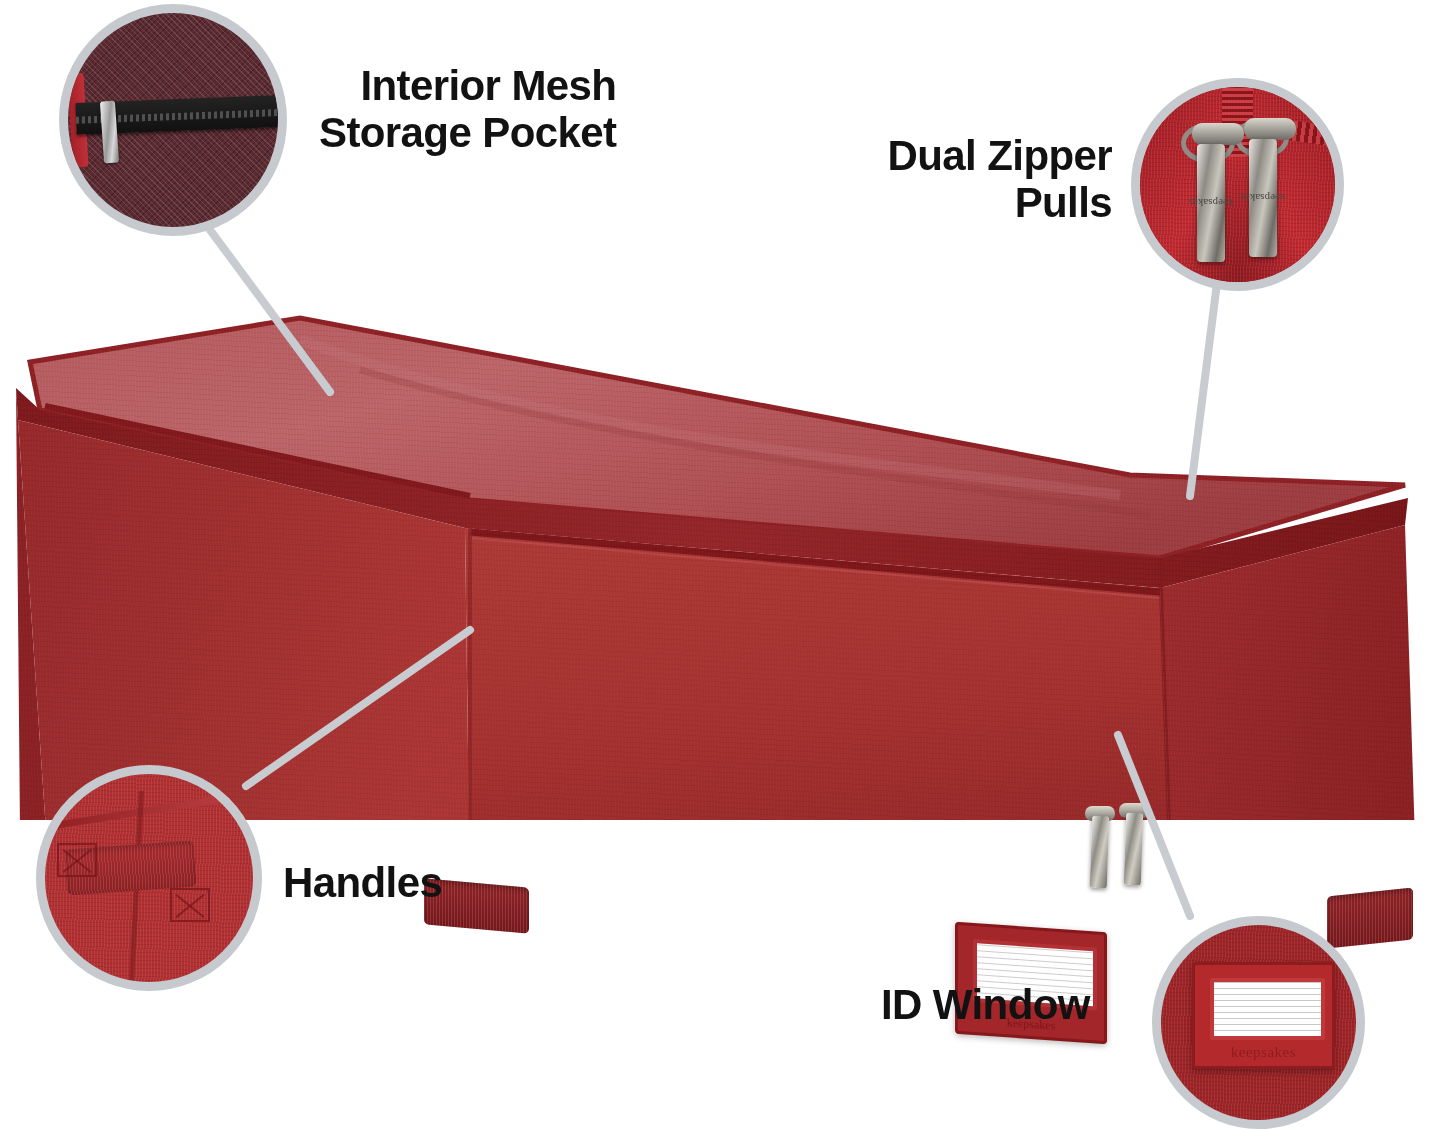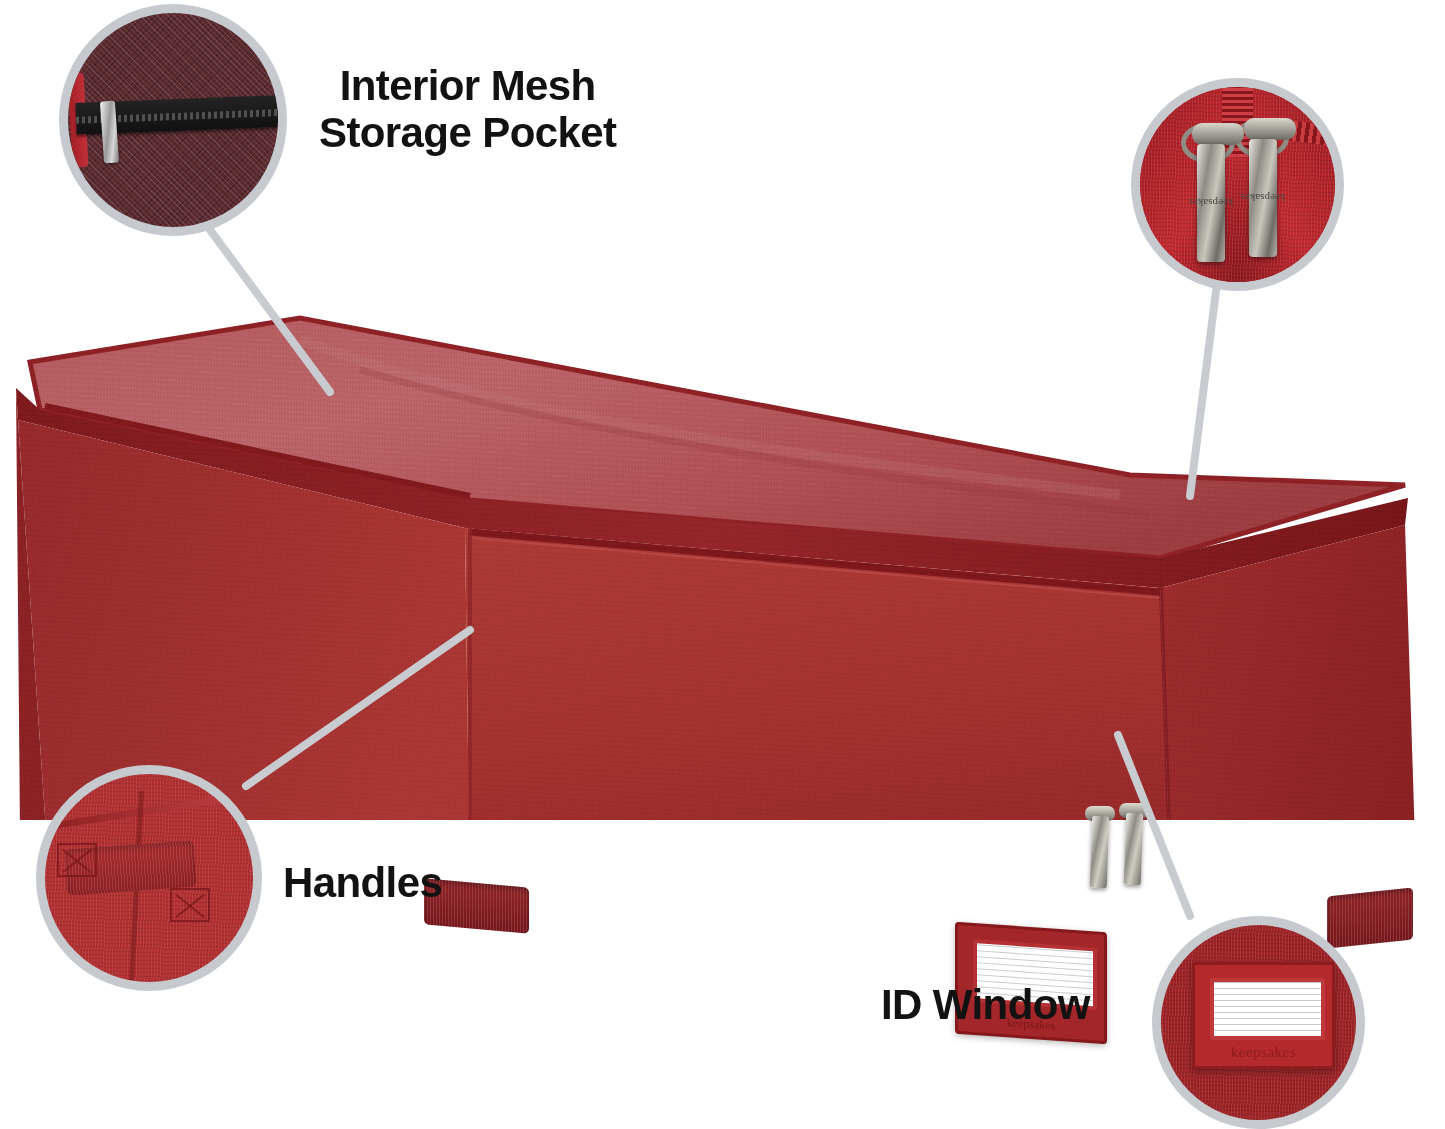--- a/index.html
+++ b/index.html
@@ -12,21 +12,21 @@
 
   
   .lines{position:absolute;left:0;top:0;width:1445px;height:1129px;pointer-events:none;}
 
   
   .label{
     position:absolute;color:#121212;font-weight:bold;
     font-size:42px;line-height:1.12;letter-spacing:-0.6px;
     white-space:pre-line;
   }
-  #lbl-mesh{left:319px;top:62px;text-align:center;}
+  #lbl-mesh{left:319px;top:62px;text-align:right;}
   #lbl-zip {right:333px;top:132px;text-align:right;}
   #lbl-handles{left:283px;top:859px;text-align:center;}
   #lbl-id{left:881px;top:981px;text-align:center;}
 
   
   .bubble{
     position:absolute;border-radius:50%;
     border:9px solid #c6cace;
     background:#8d2a2a;overflow:hidden;
     box-sizing:border-box;
@@ -294,18 +294,20 @@
       <div class="plaque">
         <div class="win"></div>
         <div class="brand">keepsakes</div>
       </div>
     </div>
   </div>
 
   <div class="label" id="lbl-mesh">Interior Mesh
 Storage Pocket</div>
 
+  <div class="label" id="lbl-zip">Dual Zipper
+Pulls</div>
 
   <div class="label" id="lbl-handles">Handles</div>
 
   <div class="label" id="lbl-id">ID Window</div>
 
 </div>
 
 </body></html>

